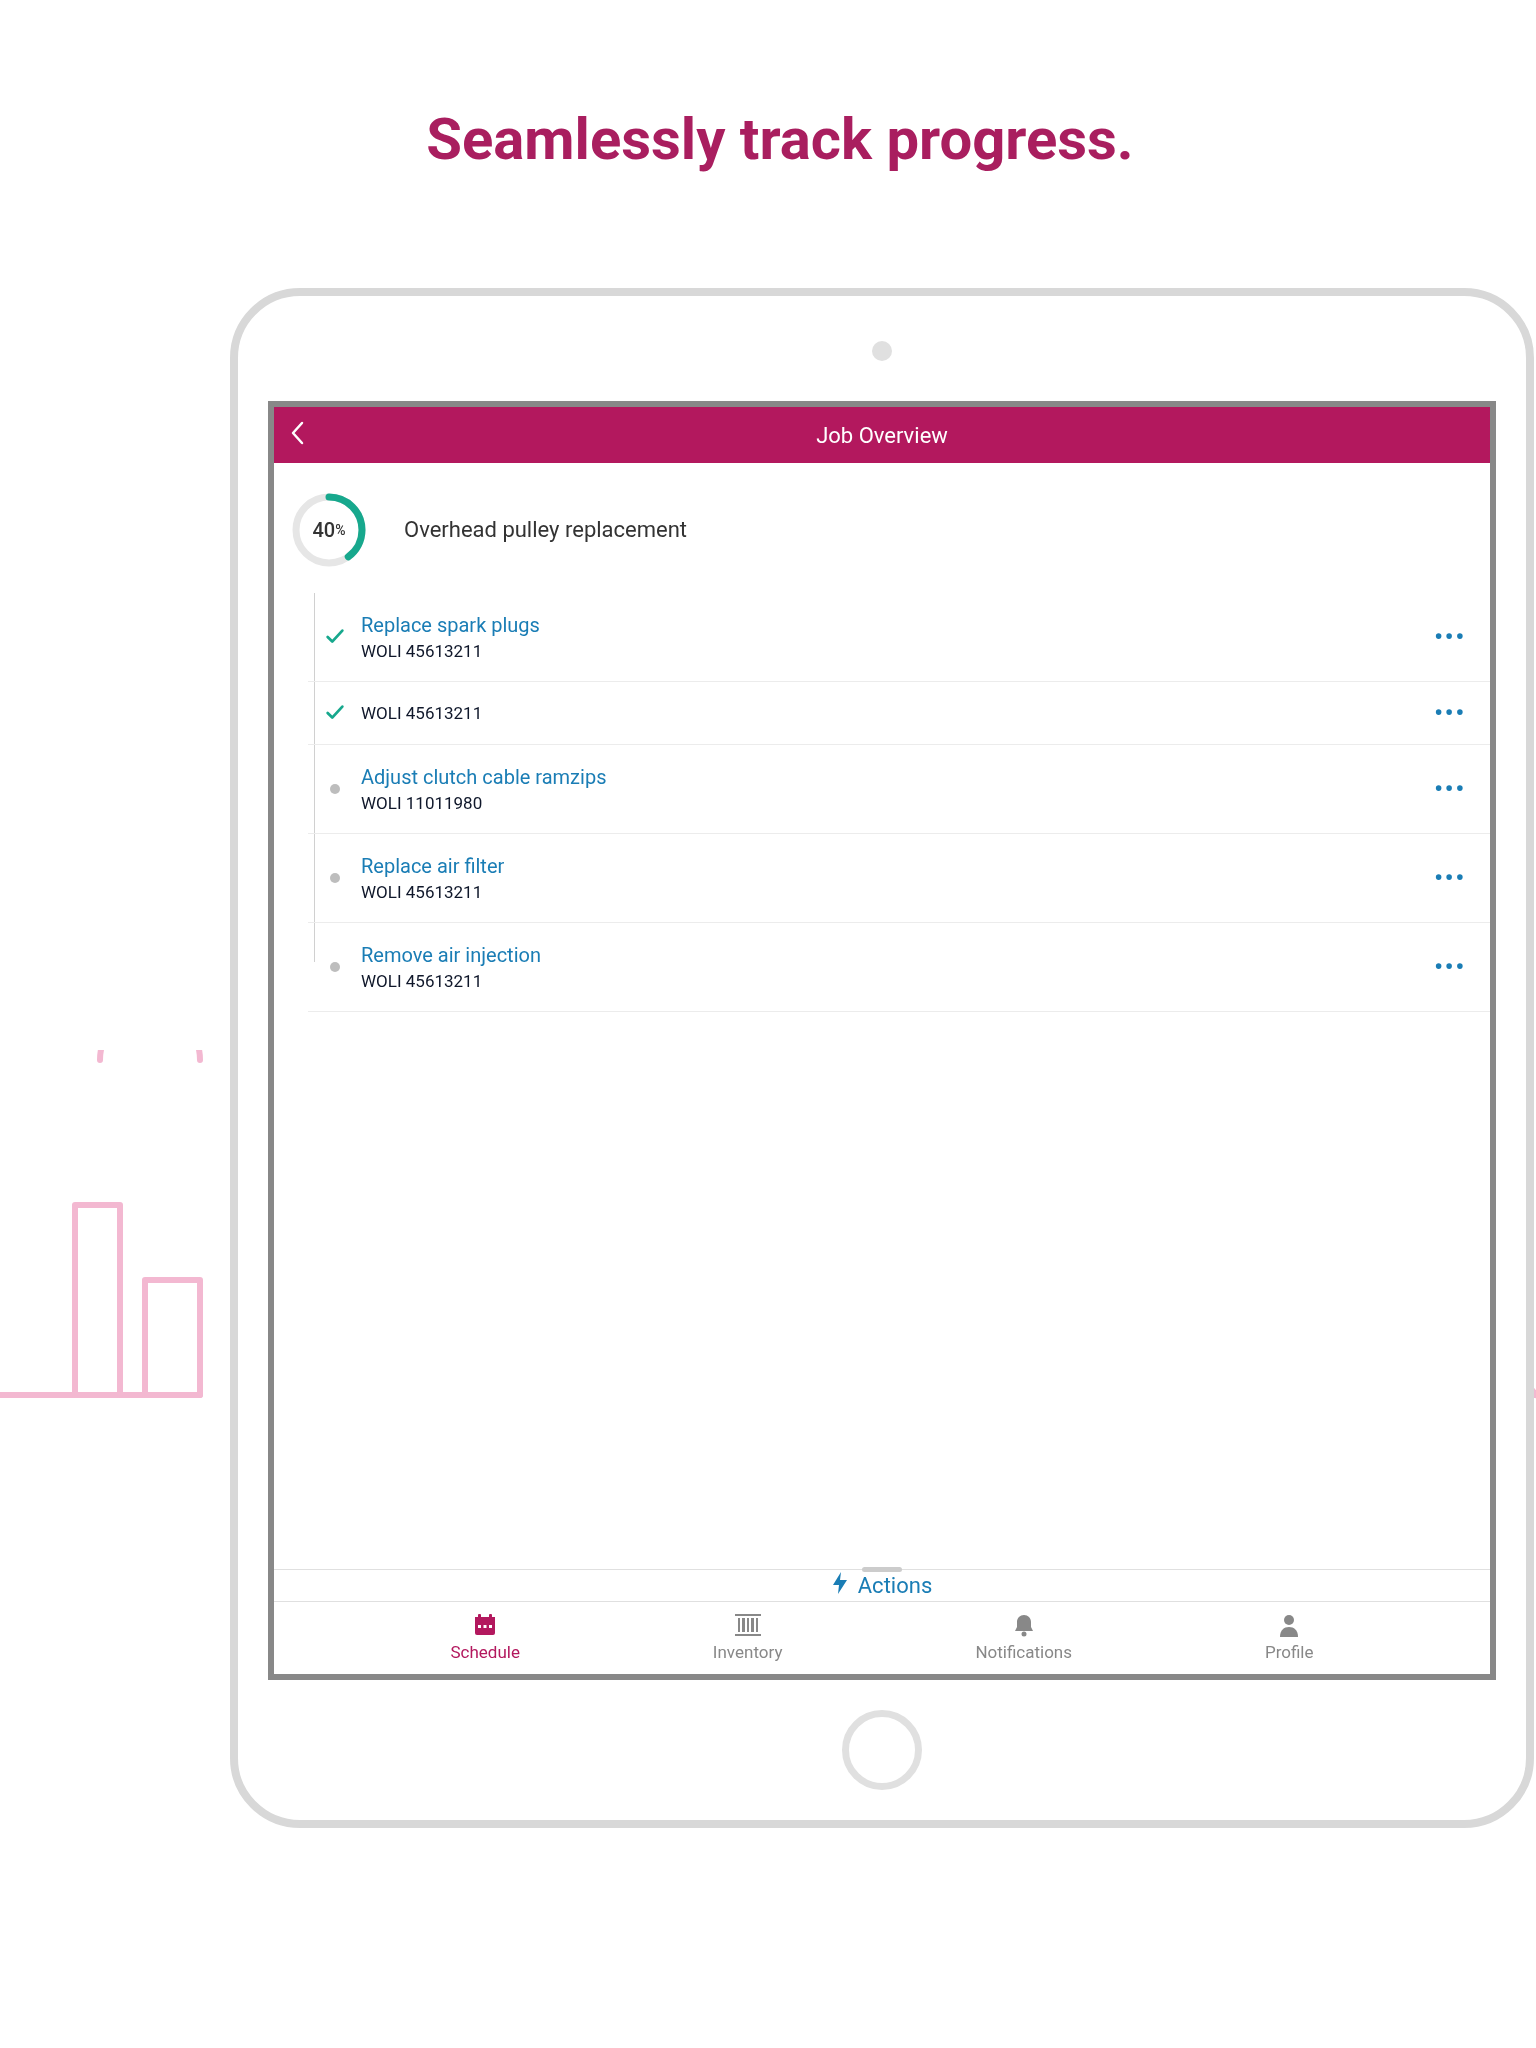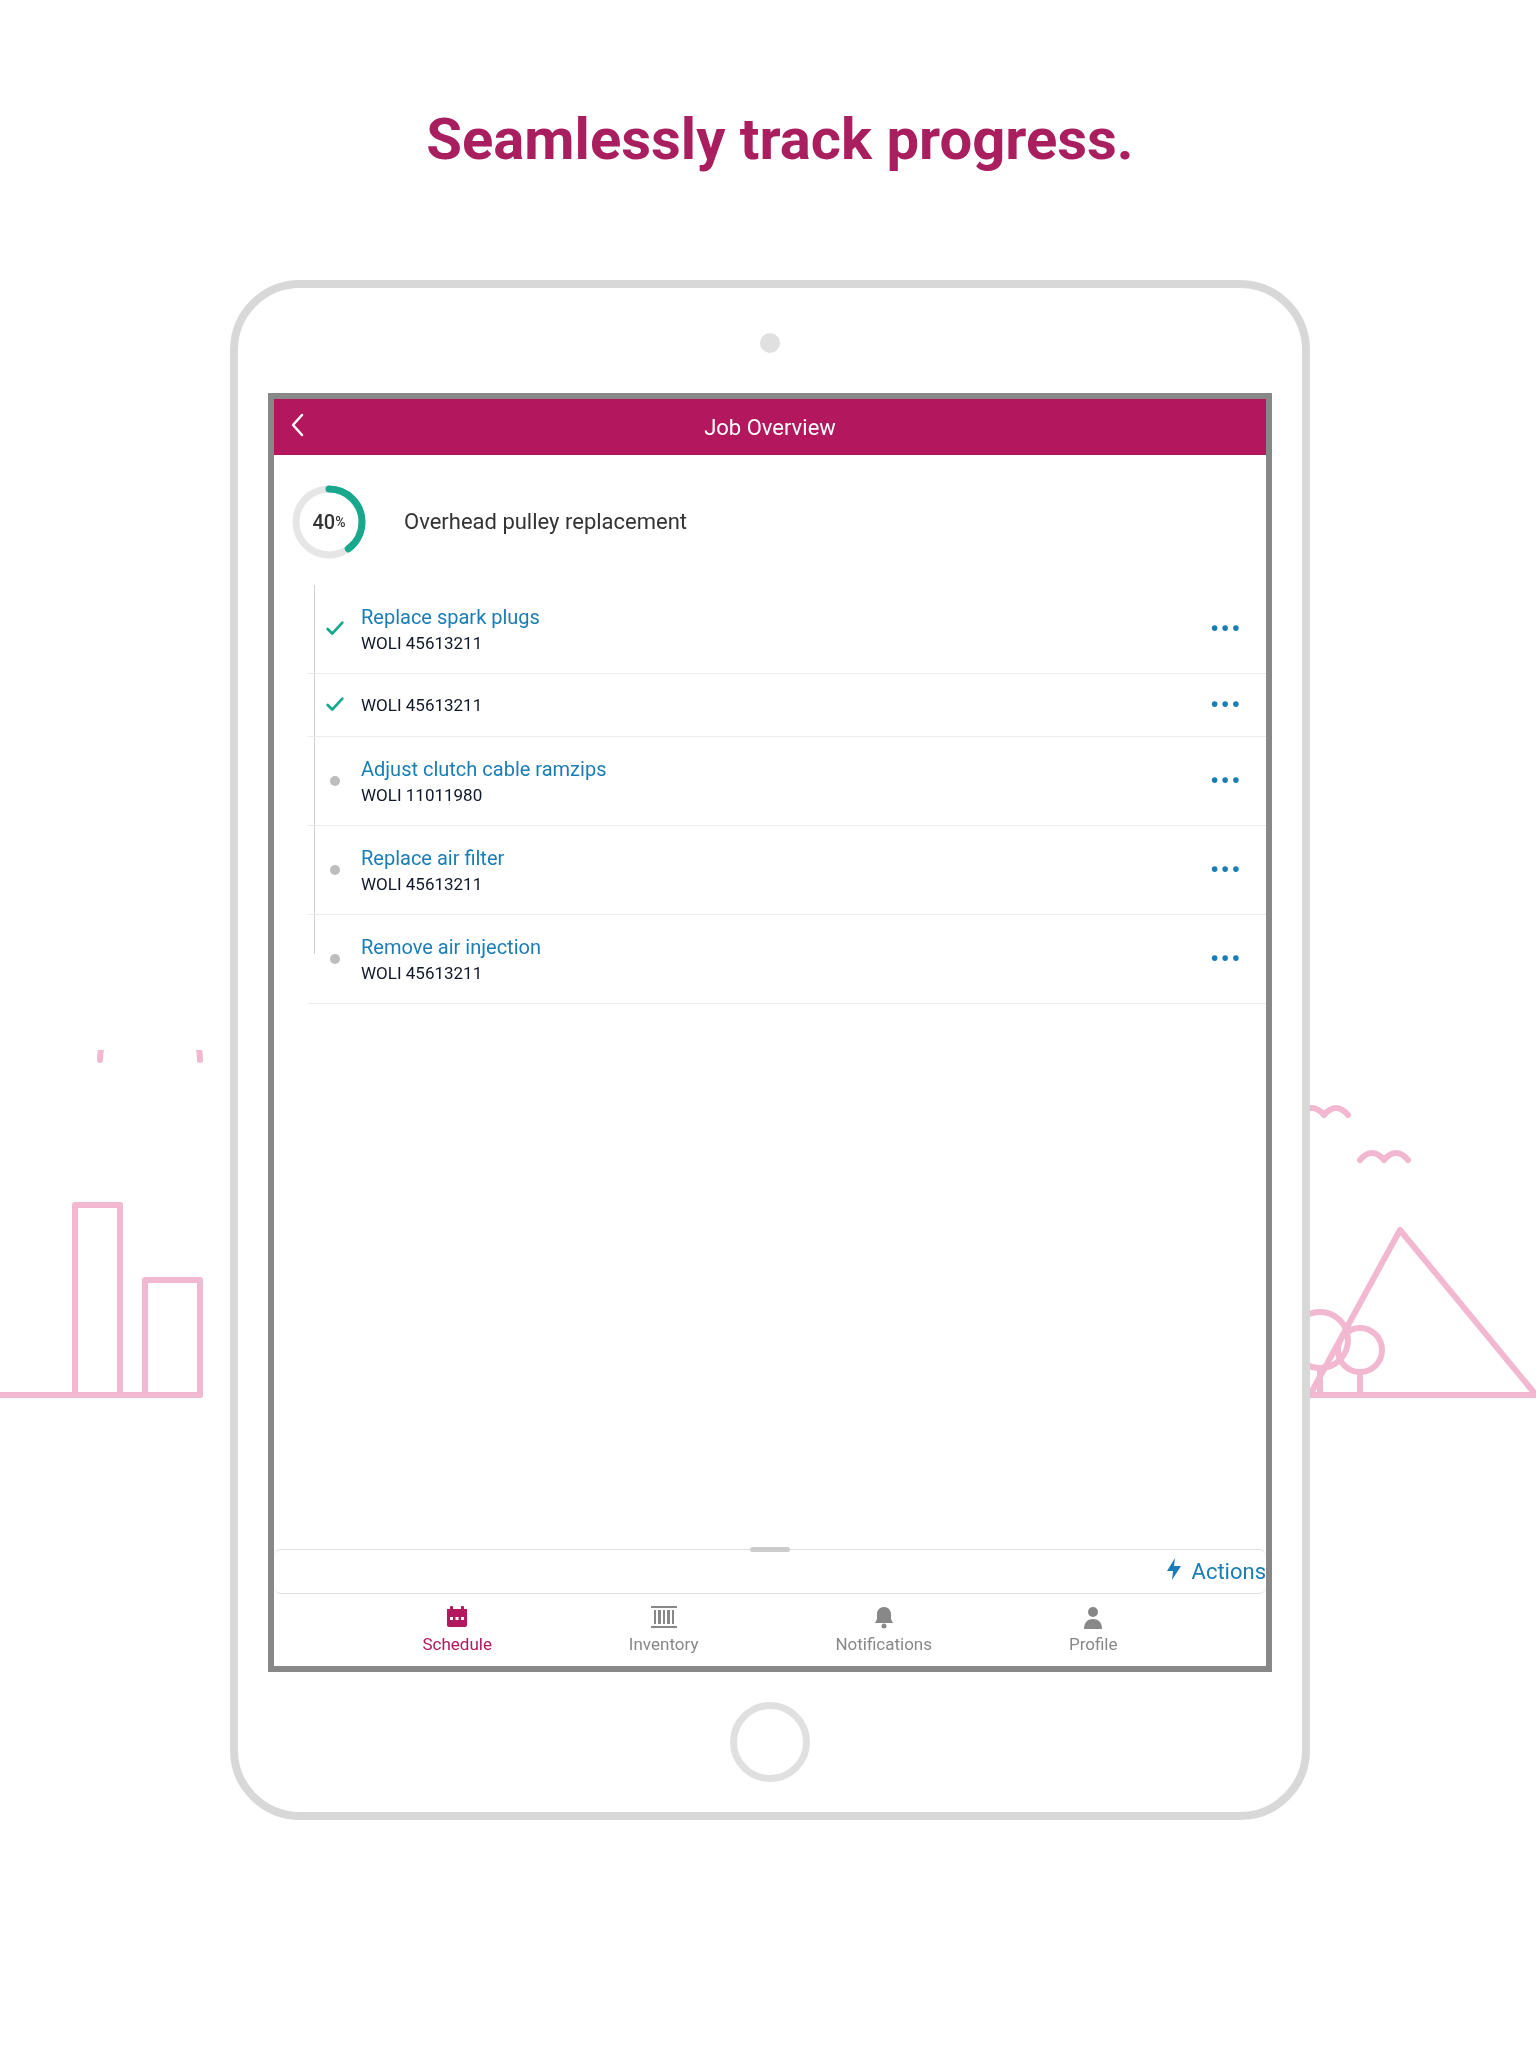--- a/index.html
+++ b/index.html
@@ -30,23 +30,23 @@
   top: 1050px;
   left: 0;
   width: 100%;
   height: 380px;
   pointer-events: none;
 }
 
 
 .tablet {
   position: absolute;
-  top: 280px;
+  top: 288px;
   left: 230px;
-  width: 1080px;
+  width: 1304px;
   height: 1540px;
   border: 8px solid #d8d8d8;
   border-radius: 70px;
   background: #ffffff;
 }
 .tablet-camera {
   position: absolute;
   top: 45px;
   left: 50%;
   transform: translateX(-50%);
@@ -181,24 +181,23 @@
   line-height: 0.5;
 }
 
 
 .content-fill { flex: 1; }
 
 
 .actions-bar {
   border-top: 1px solid #e0e0e0;
   border-bottom: 1px solid #e0e0e0;
-  padding: 8px 0;
-  text-align: right;
-  position: relative;
-  border-radius: 7px;
+  padding: 2px 0;
+  text-align: center;
+  position: relative;
 }
 .actions-handle {
   position: absolute;
   top: -3px;
   left: 50%;
   transform: translateX(-50%);
   width: 40px;
   height: 5px;
   background: #ccc;
   border-radius: 3px;

